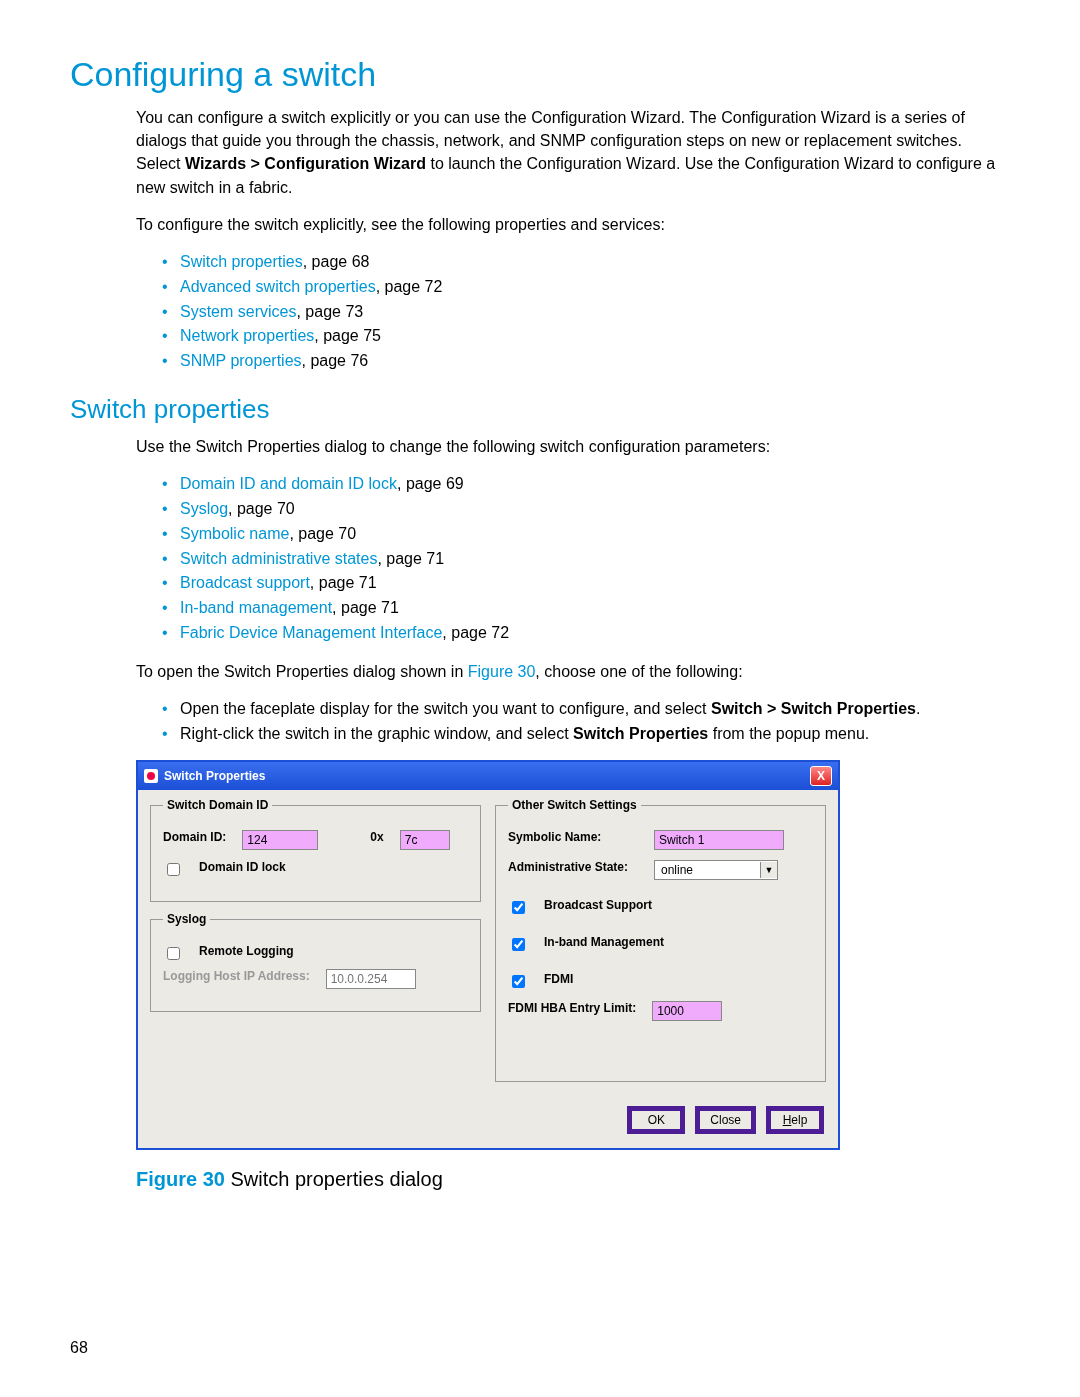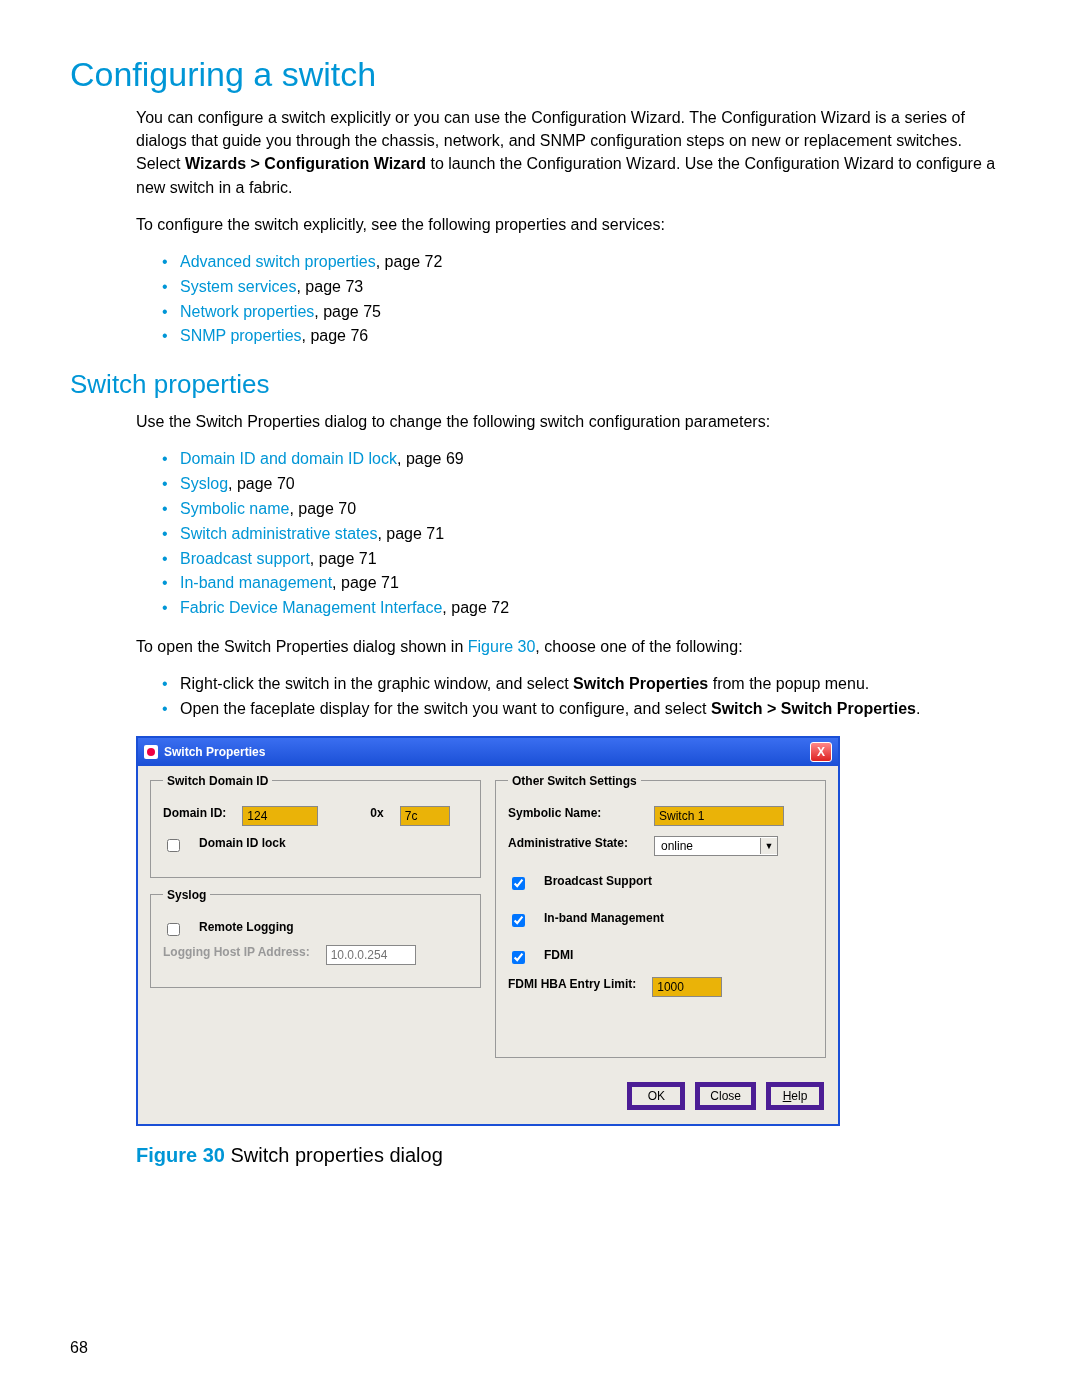--- a/index.html
+++ b/index.html
@@ -97,21 +97,21 @@
   fieldset {
     border: 1px solid #999;
     margin: 0 0 10px 0;
     padding: 12px 12px 16px 12px;
     background: #eceae4;
   }
   legend { font-weight: bold; padding: 0 4px; color:#000;}
   .row { display:flex; align-items:flex-start; gap:16px; margin: 6px 0; }
   .lbl { font-weight:bold; }
   input.txt {
-    border:1px solid #888; background:#eab308; padding:1px 4px;
+    border:1px solid #888; background:#f0abfc; padding:1px 4px;
     font-family:Tahoma,Arial; font-size:12px; height:16px;
   }
   input.txt.disabled { color:#737373; background:#fff;}
   .chk { width:13px; height:13px; }
   .hex-pre { font-weight:bold; margin-left:36px;}
   .select-wrap {
     display:flex; align-items:center; border:1px solid #888; background:#fff;
     height:18px;
   }
   .select-wrap span { padding:0 6px; flex:1;}
@@ -151,20 +151,21 @@
 <div class="page">
 
   <h1 class="main-title">Configuring a switch</h1>
 
   <div class="body-text">
     <p>
       <span>You can configure a switch explicitly or you can use the Configuration Wizard. The Configuration Wizard is a series of dialogs that guide you through the chassis, network, and SNMP configuration steps on new or replacement switches. Select </span><span class="bold">Wizards &gt; Configuration Wizard</span><span> to launch the Configuration Wizard. Use the Configuration Wizard to configure a new switch in a fabric.</span>
     </p>
     <p>To configure the switch explicitly, see the following properties and services:</p>
     <ul class="link-list">
+      <li><span class="link">Switch properties</span><span>, page 68</span></li>
       <li><span class="link">Advanced switch properties</span><span>, page 72</span></li>
       <li><span class="link">System services</span><span>, page 73</span></li>
       <li><span class="link">Network properties</span><span>, page 75</span></li>
       <li><span class="link">SNMP properties</span><span>, page 76</span></li>
     </ul>
   </div>
 
   <h2 class="sub-title">Switch properties</h2>
 
   <div class="body-text">
@@ -175,22 +176,22 @@
       <li><span class="link">Symbolic name</span><span>, page 70</span></li>
       <li><span class="link">Switch administrative states</span><span>, page 71</span></li>
       <li><span class="link">Broadcast support</span><span>, page 71</span></li>
       <li><span class="link">In-band management</span><span>, page 71</span></li>
       <li><span class="link">Fabric Device Management Interface</span><span>, page 72</span></li>
     </ul>
     <p>
       <span>To open the Switch Properties dialog shown in </span><span class="link">Figure 30</span><span>, choose one of the following:</span>
     </p>
     <ul class="link-list">
+      <li><span class="black">Open the faceplate display for the switch you want to configure, and select </span><span class="bold">Switch &gt; Switch Properties</span><span>.</span></li>
       <li><span class="black">Right-click the switch in the graphic window, and select </span><span class="bold">Switch Properties</span><span> from the popup menu.</span></li>
-      <li><span class="black">Open the faceplate display for the switch you want to configure, and select </span><span class="bold">Switch &gt; Switch Properties</span><span>.</span></li>
     </ul>
   </div>
 
   <div class="dialog-wrap">
     <div class="titlebar">
       <div class="titlebar-left">
         <span class="title-icon"></span>
         <span>Switch Properties</span>
       </div>
       <div class="close-btn">X</div>

